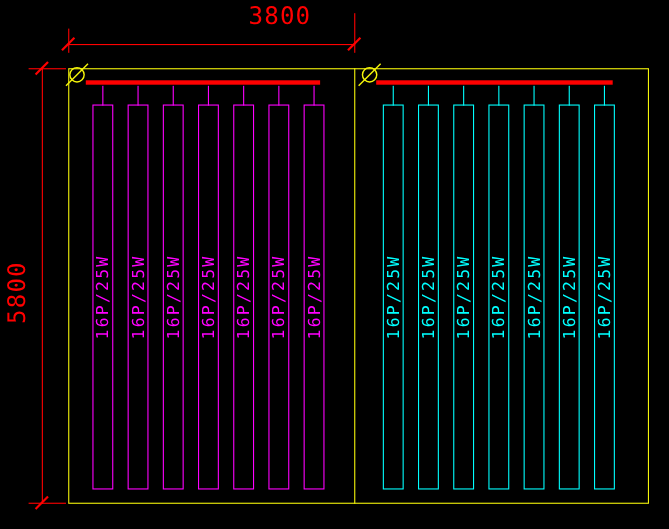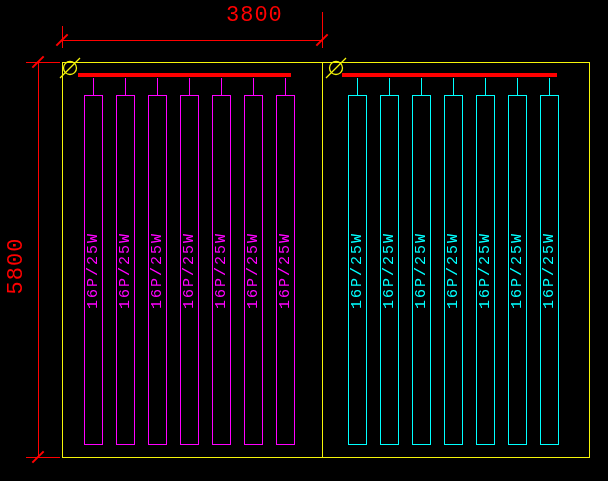--- a/index.html
+++ b/index.html
@@ -6,21 +6,20 @@
   html, body {
     width: 608px; height: 481px;
     background: #000000;
     overflow: hidden;
     font-family: "DejaVu Sans Mono", monospace;
   }
   .canvas {
     position: absolute; left: 0; top: 0;
     width: 608px; height: 481px;
     background: #000000;
-    font-family: Liberation Mono, monospace;
   }
 
   
   .boundary {
     position: absolute; left: 62px; top: 62px;
     width: 528px; height: 396px;
     border: 1px solid #f5f50a;
   }
   .divider {
     position: absolute; left: 322px; top: 62px;

